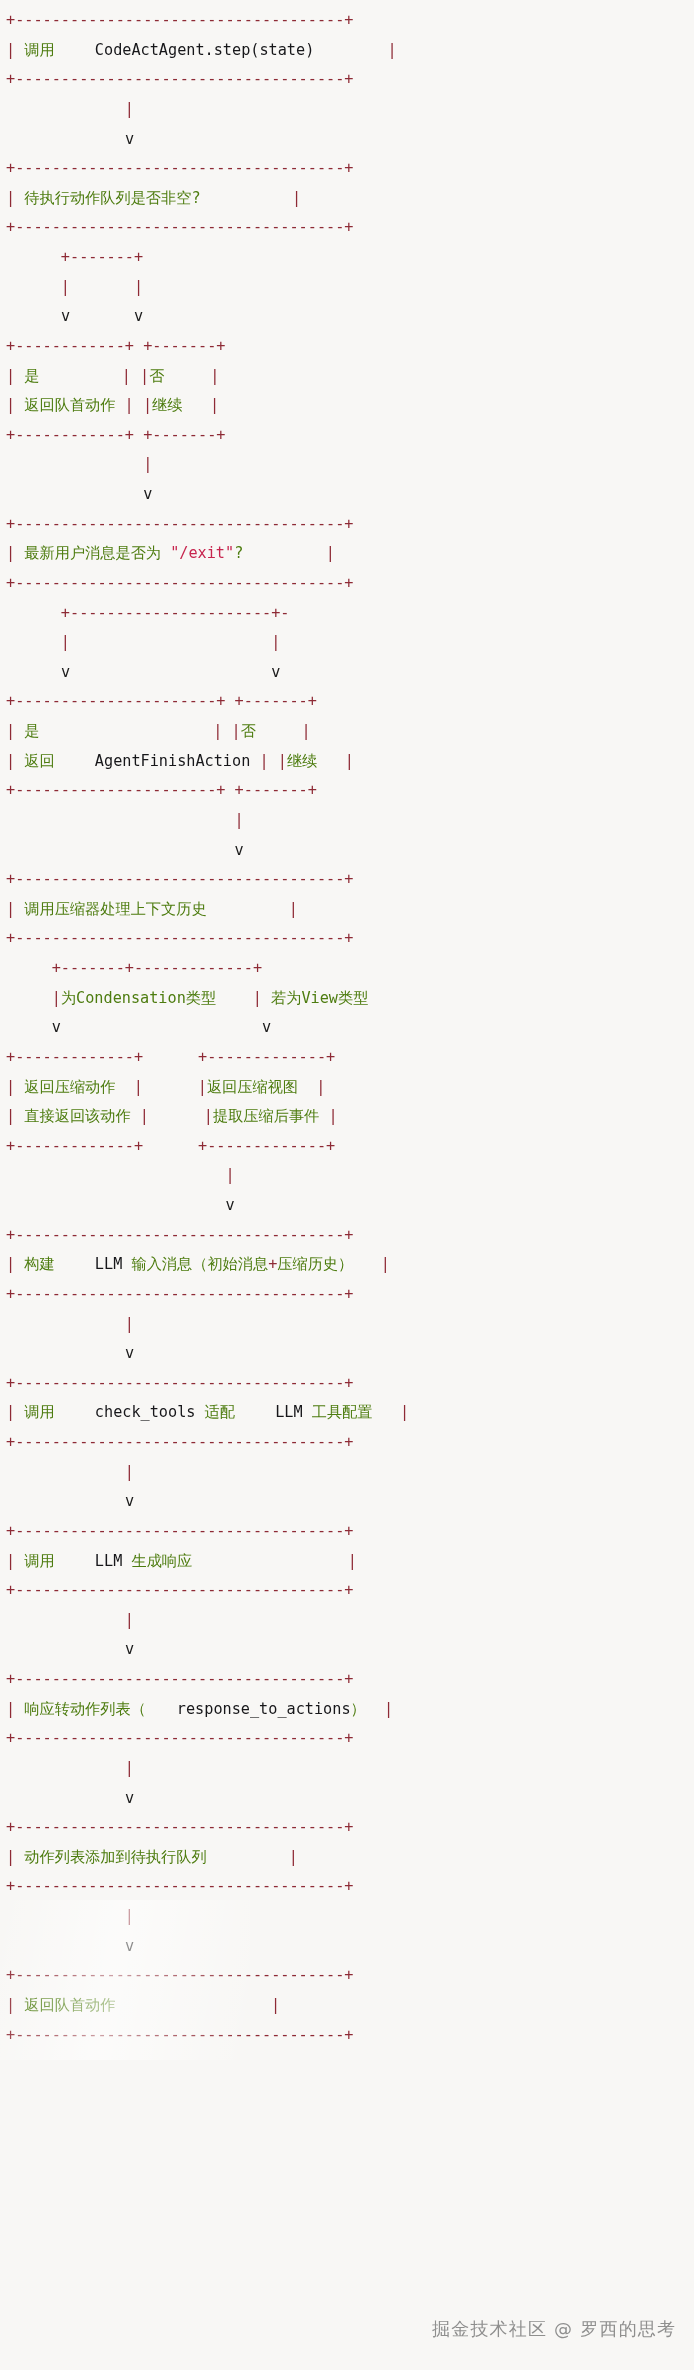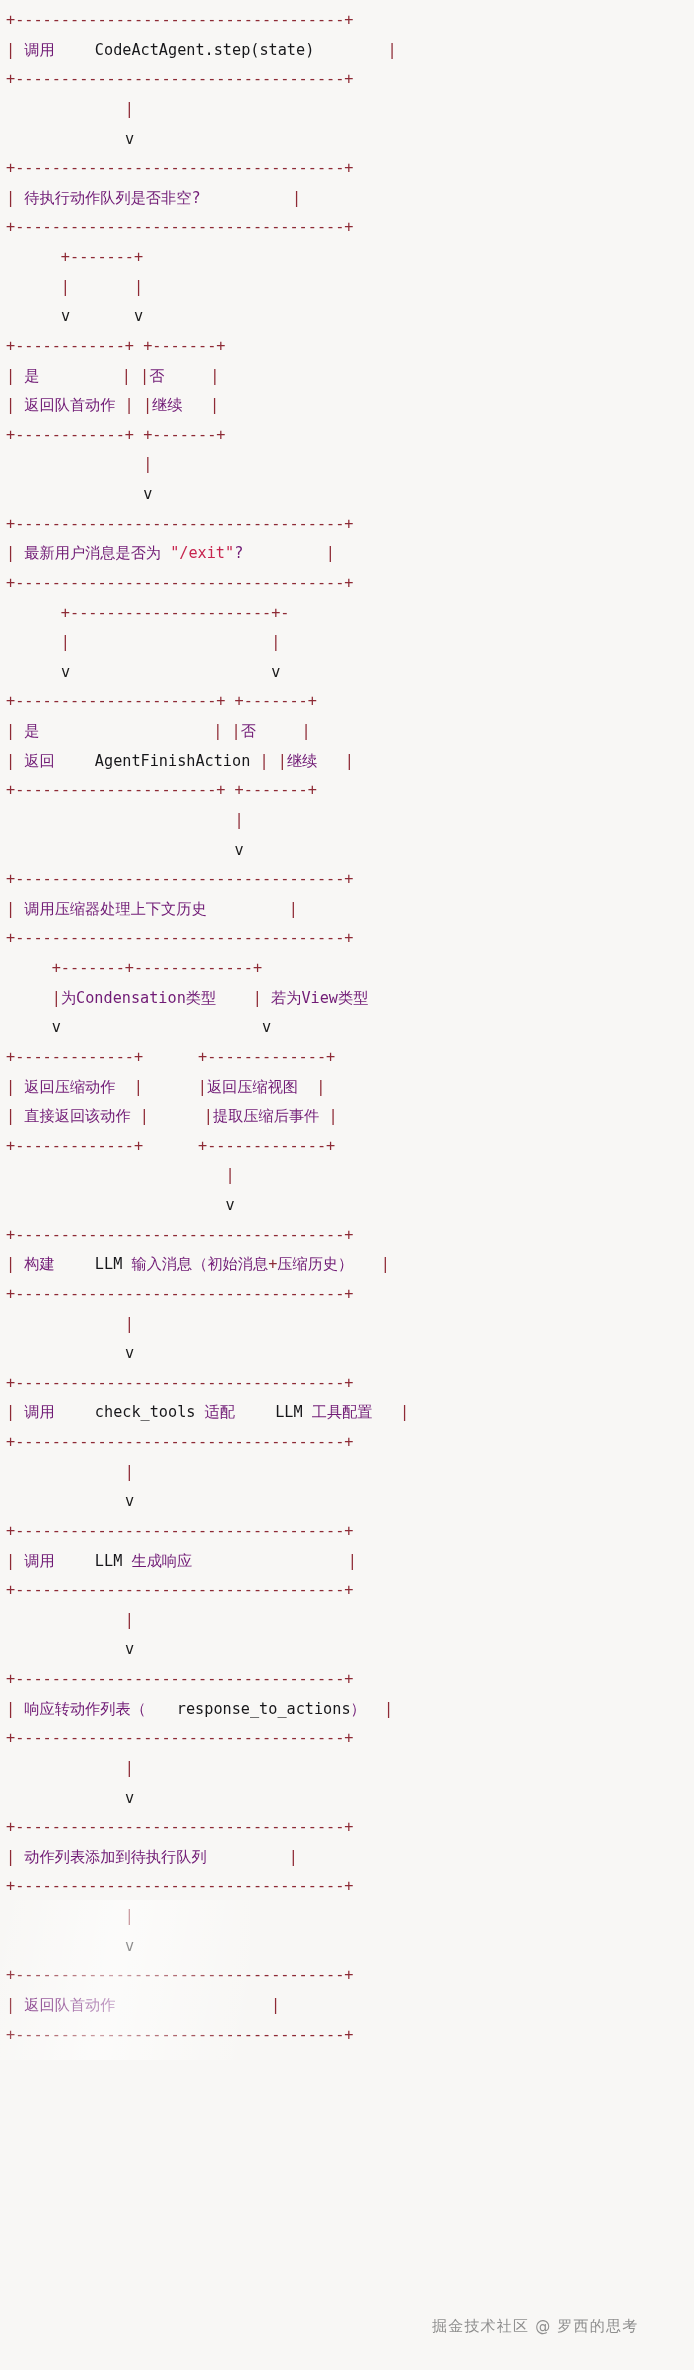--- a/index.html
+++ b/index.html
@@ -22,28 +22,28 @@
     line-height:29.62px;
     letter-spacing:0px;
     color:#555555;
     -webkit-font-smoothing:antialiased;
   }
   
   .bx{color:#8e2a35;}
   .ar{color:#1b1b1b;}
   .cd{color:#17171a;margin-left:31px;}
   .ex{color:#c7254e;}
-  .zh{color:#701a75;}
+  .zh{color:#4d7c0f;}
 
   #watermark{
     position:absolute;
     left:432px;
     top:2317px;
     font-family:"DejaVu Sans","Liberation Sans",sans-serif;
-    font-size:15px;
+    font-size:18px;
     color:#7d7d7d;
     letter-spacing:1.2px;
     white-space:pre;
     opacity:.85;
   }
   #sheen{
     position:absolute;
     left:0px;
     top:1900px;
     width:250px;

